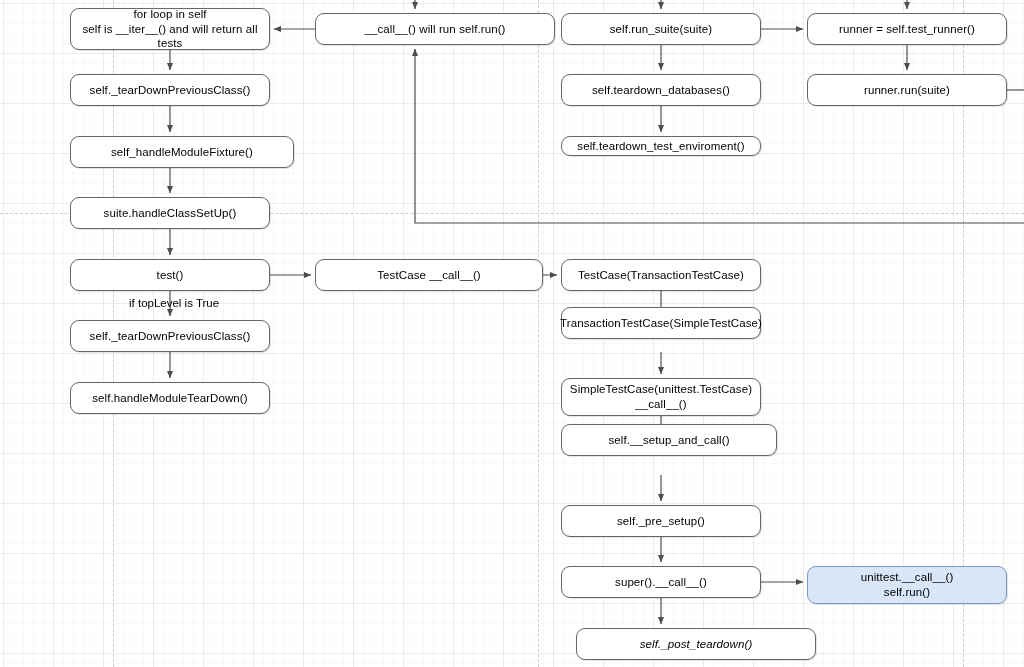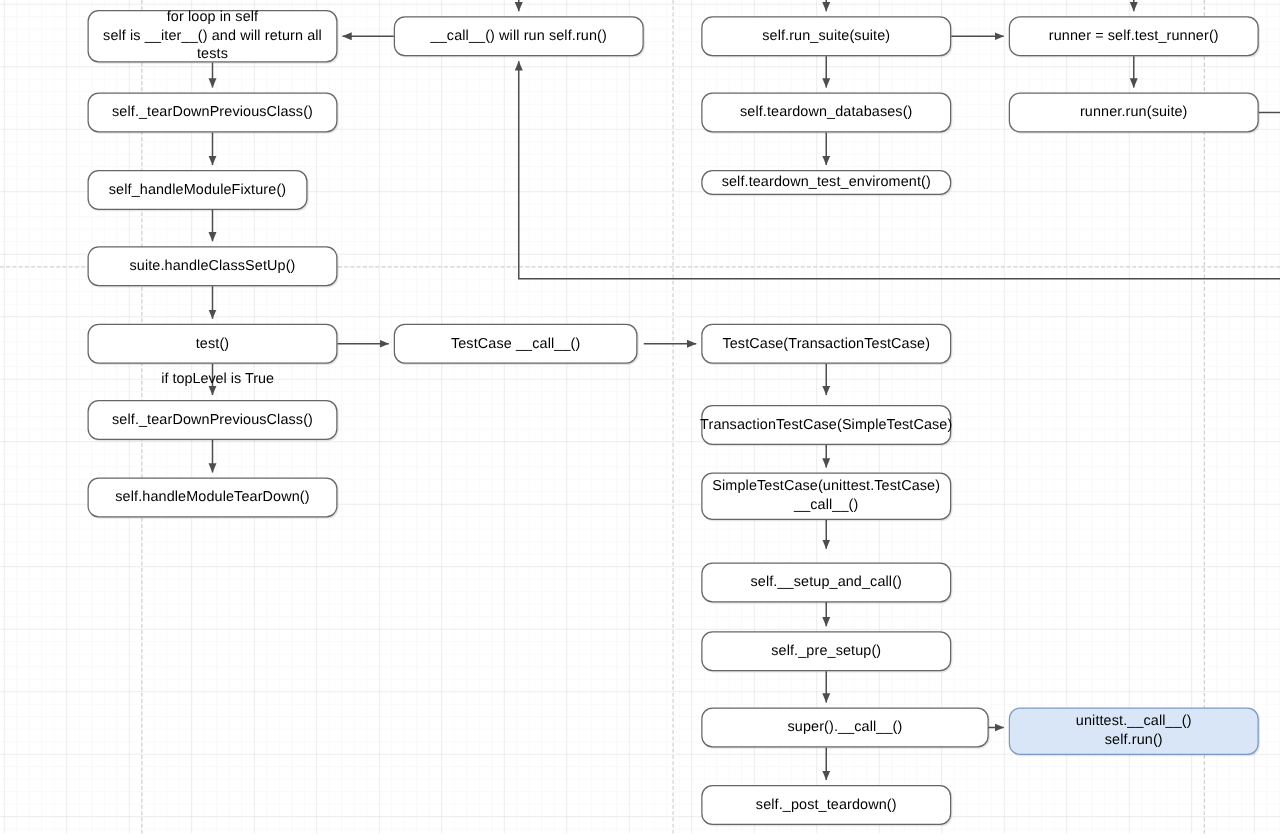--- a/index.html
+++ b/index.html
@@ -136,38 +136,38 @@
       <line x1="661" y1="537" x2="661" y2="562" marker-end="url(#ah)"></line>
       <line x1="661" y1="598" x2="661" y2="624" marker-end="url(#ah)"></line>
       <line x1="761" y1="582" x2="803" y2="582" marker-end="url(#ah)"></line>
     </g>
   </svg>
 
   <div id="nodes-layer">
       <div class="node" style="left: 70px; top: 8px; width: 200px; height: 42px;">for loop in self
 self is __iter__() and will return all tests</div>
       <div class="node" style="left: 70px; top: 74px; width: 200px; height: 32px;">self._tearDownPreviousClass()</div>
-      <div class="node" style="left: 70px; top: 136px; width: 176px; height: 32px;">self_handleModuleFixture()</div>
+      <div class="node" style="left: 70px; top: 136px; width: 224px; height: 32px;">self_handleModuleFixture()</div>
       <div class="node" style="left: 70px; top: 197px; width: 200px; height: 32px;">suite.handleClassSetUp()</div>
       <div class="node" style="left: 70px; top: 259px; width: 200px; height: 32px;">test()</div>
       <div class="node" style="left: 70px; top: 320px; width: 200px; height: 32px;">self._tearDownPreviousClass()</div>
       <div class="node" style="left: 70px; top: 382px; width: 200px; height: 32px;">self.handleModuleTearDown()</div>
-      <div class="node" style="left: 315px; top: 13px; width: 200px; height: 32px;">__call__() will run self.run()</div>
-      <div class="node" style="left: 315px; top: 259px; width: 195px; height: 32px;">TestCase __call__()</div>
+      <div class="node" style="left: 315px; top: 13px; width: 240px; height: 32px;">__call__() will run self.run()</div>
+      <div class="node" style="left: 315px; top: 259px; width: 228px; height: 32px;">TestCase __call__()</div>
       <div class="node" style="left: 561px; top: 13px; width: 200px; height: 32px;">self.run_suite(suite)</div>
       <div class="node" style="left: 561px; top: 74px; width: 200px; height: 32px;">self.teardown_databases()</div>
       <div class="node" style="left: 561px; top: 136px; width: 200px; height: 20px;">self.teardown_test_enviroment()</div>
       <div class="node" style="left: 561px; top: 259px; width: 200px; height: 32px;">TestCase(TransactionTestCase)</div>
-      <div class="node" style="left: 561px; top: 324px; width: 200px; height: 32px;">TransactionTestCase(SimpleTestCase)</div>
+      <div class="node" style="left: 561px; top: 307px; width: 200px; height: 32px;">TransactionTestCase(SimpleTestCase)</div>
       <div class="node" style="left: 561px; top: 378px; width: 200px; height: 38px;">SimpleTestCase(unittest.TestCase)
 __call__()</div>
-      <div class="node" style="left: 561px; top: 450px; width: 200px; height: 32px; text-align: right;">self.__setup_and_call()</div>
+      <div class="node" style="left: 561px; top: 424px; width: 216px; height: 32px; text-align: right;">self.__setup_and_call()</div>
       <div class="node" style="left: 561px; top: 505px; width: 200px; height: 32px;">self._pre_setup()</div>
-      <div class="node" style="left: 561px; top: 566px; width: 230px; height: 32px;">super().__call__()</div>
-      <div class="node" style="left: 561px; top: 628px; width: 200px; height: 32px;">self._post_teardown()</div>
+      <div class="node" style="left: 561px; top: 566px; width: 200px; height: 32px;">super().__call__()</div>
+      <div class="node" style="left: 576px; top: 628px; width: 240px; height: 32px; font-style: italic;">self._post_teardown()</div>
       <div class="node" style="left: 807px; top: 13px; width: 200px; height: 32px;">runner = self.test_runner()</div>
       <div class="node" style="left: 807px; top: 74px; width: 200px; height: 32px;">runner.run(suite)</div>
       <div class="node highlight" style="left: 807px; top: 566px; width: 200px; height: 38px;">unittest.__call__()
 self.run()</div>
     </div>
   <div id="labels-layer">
       <div class="edge-label" style="left: 129px; top: 297px;">if topLevel is True</div>
     </div>
 
 </div>

